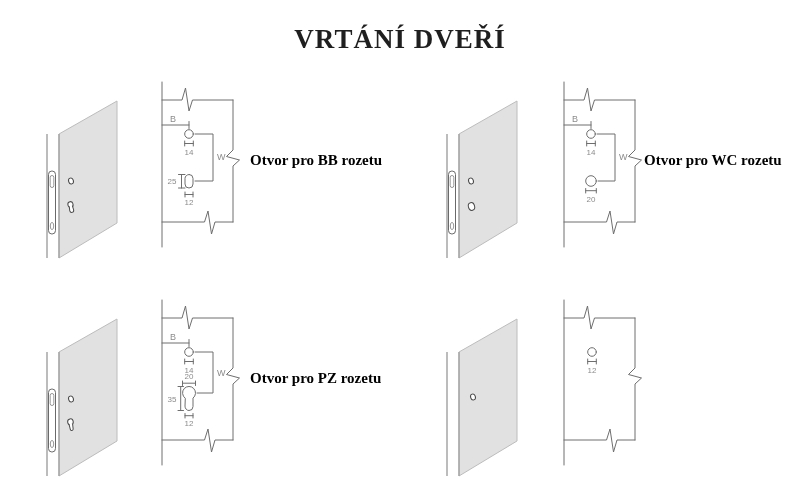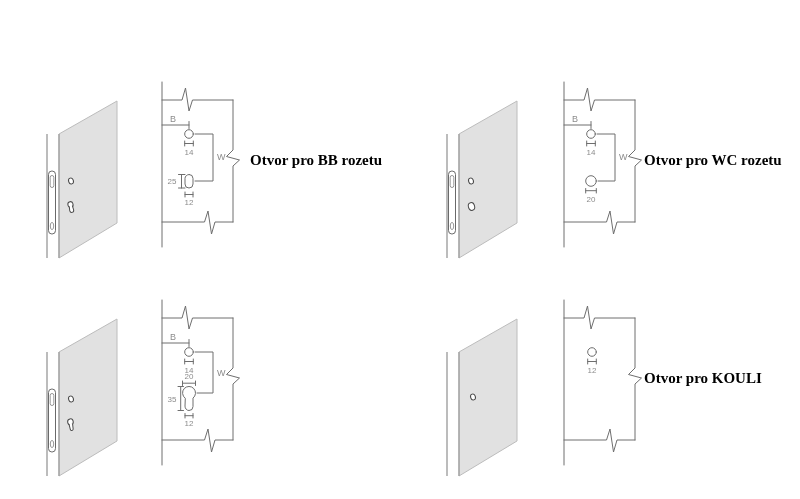--- a/index.html
+++ b/index.html
@@ -29,20 +29,21 @@
   .dwg path,.dwg circle,.dwg rect{fill:none;stroke:#6e6e6e;stroke-width:1;
         stroke-linecap:round;stroke-linejoin:round;}
   .dwg text{font-family:"Liberation Sans", sans-serif;font-size:8px;fill:#8c8c8c;stroke:none;}
   .dwg text.bw{font-size:9px;}
 </style>
 </head>
 <body>
 
 <div class="page">
 
+  <div class="page-title">VRTÁNÍ DVEŘÍ</div>
 
   <div class="section sec-tl">
     <svg class="door" width="100" height="178" viewBox="0 0 100 178">
       <line class="backline" x1="7" y1="48" x2="7" y2="172"></line>
       <polygon class="panel" points="19,48 77,15 77,137 19,172"></polygon>
       <line class="panel-edge" x1="19" y1="48" x2="19" y2="172"></line>
       <g>
         <rect class="plate" x="8.5" y="85" width="7" height="63" rx="3.4"></rect>
         <rect class="plate-slot" x="10.2" y="89.5" width="3.6" height="12" rx="1.8"></rect>
         <ellipse class="plate-slot" cx="12" cy="140" rx="1.7" ry="3.6"></ellipse>
@@ -177,20 +178,21 @@
       <g>
         <path d="M 23 90.5 H 28.5 M 23 114.5 H 28.5 M 25.7 90.5 V 114.5"></path>
         <text x="21.5" y="106" text-anchor="end">35</text>
       </g>
       <g>
         <path d="M 30 117.5 V 122 M 30 119.7 H 38 M 38 117.5 V 122"></path>
         <text x="34" y="130" text-anchor="middle">12</text>
       </g>
     </svg>
 
+    <div class="sec-label">Otvor pro PZ rozetu</div>
   </div>
 
   <div class="section sec-br">
     <svg class="door" width="100" height="178" viewBox="0 0 100 178">
       <line class="backline" x1="7" y1="48" x2="7" y2="172"></line>
       <polygon class="panel" points="19,48 77,15 77,137 19,172"></polygon>
       <line class="panel-edge" x1="19" y1="48" x2="19" y2="172"></line>
       <ellipse class="hole" cx="33" cy="93" rx="2.4" ry="3" transform="rotate(-18 33 93)"></ellipse>
     </svg>
 
@@ -201,16 +203,15 @@
         <path d="M 78 22 V 72 L 71.5 78.5 L 84.5 82 L 78 88 V 144"></path>
         <path d="M 78 144 H 60 L 56.5 156 L 53 133 L 49.5 144 H 7"></path>
       </g>
       <circle cx="35" cy="56" r="4.3"></circle>
       <g>
         <path d="M 30.7 63 V 68 M 30.7 65.5 H 39.3 M 39.3 63 V 68"></path>
         <text x="35" y="77" text-anchor="middle">12</text>
       </g>
     </svg>
 
-    <div class="sec-label">Otvor pro KOULI</div>
   </div>
 
 </div>
 
 </body></html>

